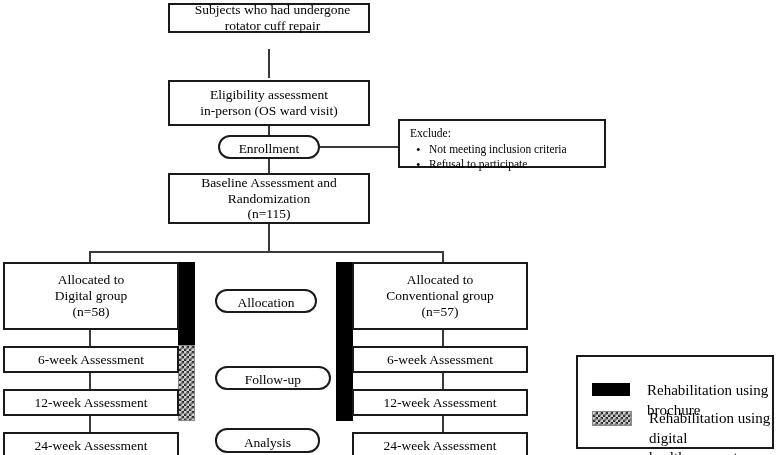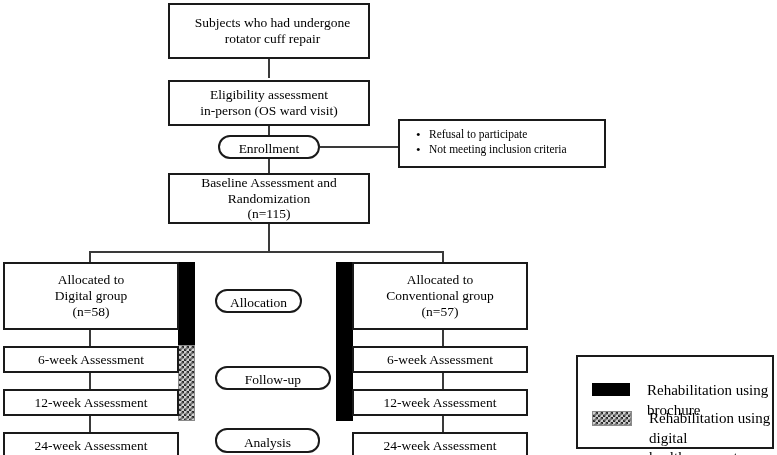--- a/index.html
+++ b/index.html
@@ -139,38 +139,39 @@
   <div class="ln-v" style="left:89px; top:416px; height:16px;"></div>
 
   <div class="ln-v" style="left:442px; top:330px; height:16px;"></div>
   <div class="ln-v" style="left:442px; top:373px; height:16px;"></div>
   <div class="ln-v" style="left:442px; top:416px; height:16px;"></div>
 
   <div class="bar bar-black" style="left:178px; top:262px; width:17px; height:83px;"></div>
   <div class="bar bar-hatch" style="left:178px; top:345px; width:17px; height:76px;"></div>
   <div class="bar bar-black" style="left:336px; top:262px; width:17px; height:159px;"></div>
 
-  <div class="box" style="left:168px; top:3px; width:202px; height:56px;padding-left:7px;">
+  <div class="box" style="left:168px; top:3px; width:202px; height:30px;padding-left:7px;">
     <span class="ln">Subjects who had undergone</span>
     <span class="ln">rotator cuff repair</span>
   </div>
 
   <div class="box" style="left:168px; top:80px; width:202px; height:46px;">
     <span class="ln">Eligibility assessment</span>
     <span class="ln">in-person (OS ward visit)</span>
   </div>
 
   <div class="pill" style="left:218px; top:135px; width:102px; height:24px;">
     <span>Enrollment</span>
   </div>
 
   <div class="exclude" style="left:398px; top:119px; width:208px; height:49px;">
+    <div>Exclude:</div>
     <ul>
+      <li>Not meeting inclusion criteria</li>
       <li>Refusal to participate</li>
-      <li>Not meeting inclusion criteria</li>
     </ul>
   </div>
 
   <div class="box" style="left:168px; top:173px; width:202px; height:51px;align-items:center;">
     <span class="ln">Baseline Assessment and</span>
     <span class="ln">Randomization</span>
     <span class="ln">(n=115)</span>
   </div>
 
   <div class="box" style="left:3px; top:262px; width:176px; height:68px;">
@@ -178,21 +179,21 @@
     <span class="ln">Digital group</span>
     <span class="ln">(n=58)</span>
   </div>
 
   <div class="box" style="left:352px; top:262px; width:176px; height:68px;">
     <span class="ln">Allocated to</span>
     <span class="ln">Conventional group</span>
     <span class="ln">(n=57)</span>
   </div>
 
-  <div class="pill" style="left:215px; top:289px; width:87px; height:24px;">
+  <div class="pill" style="left:215px; top:289px; width:102px; height:24px;">
     <span>Allocation</span>
   </div>
 
   <div class="box" style="left:3px; top:346px; width:176px; height:27px;">
     <span class="ln">6-week Assessment</span>
   </div>
   <div class="box" style="left:3px; top:389px; width:176px; height:27px;">
     <span class="ln">12-week Assessment</span>
   </div>
   <div class="box" style="left:3px; top:432px; width:176px; height:27px;">

